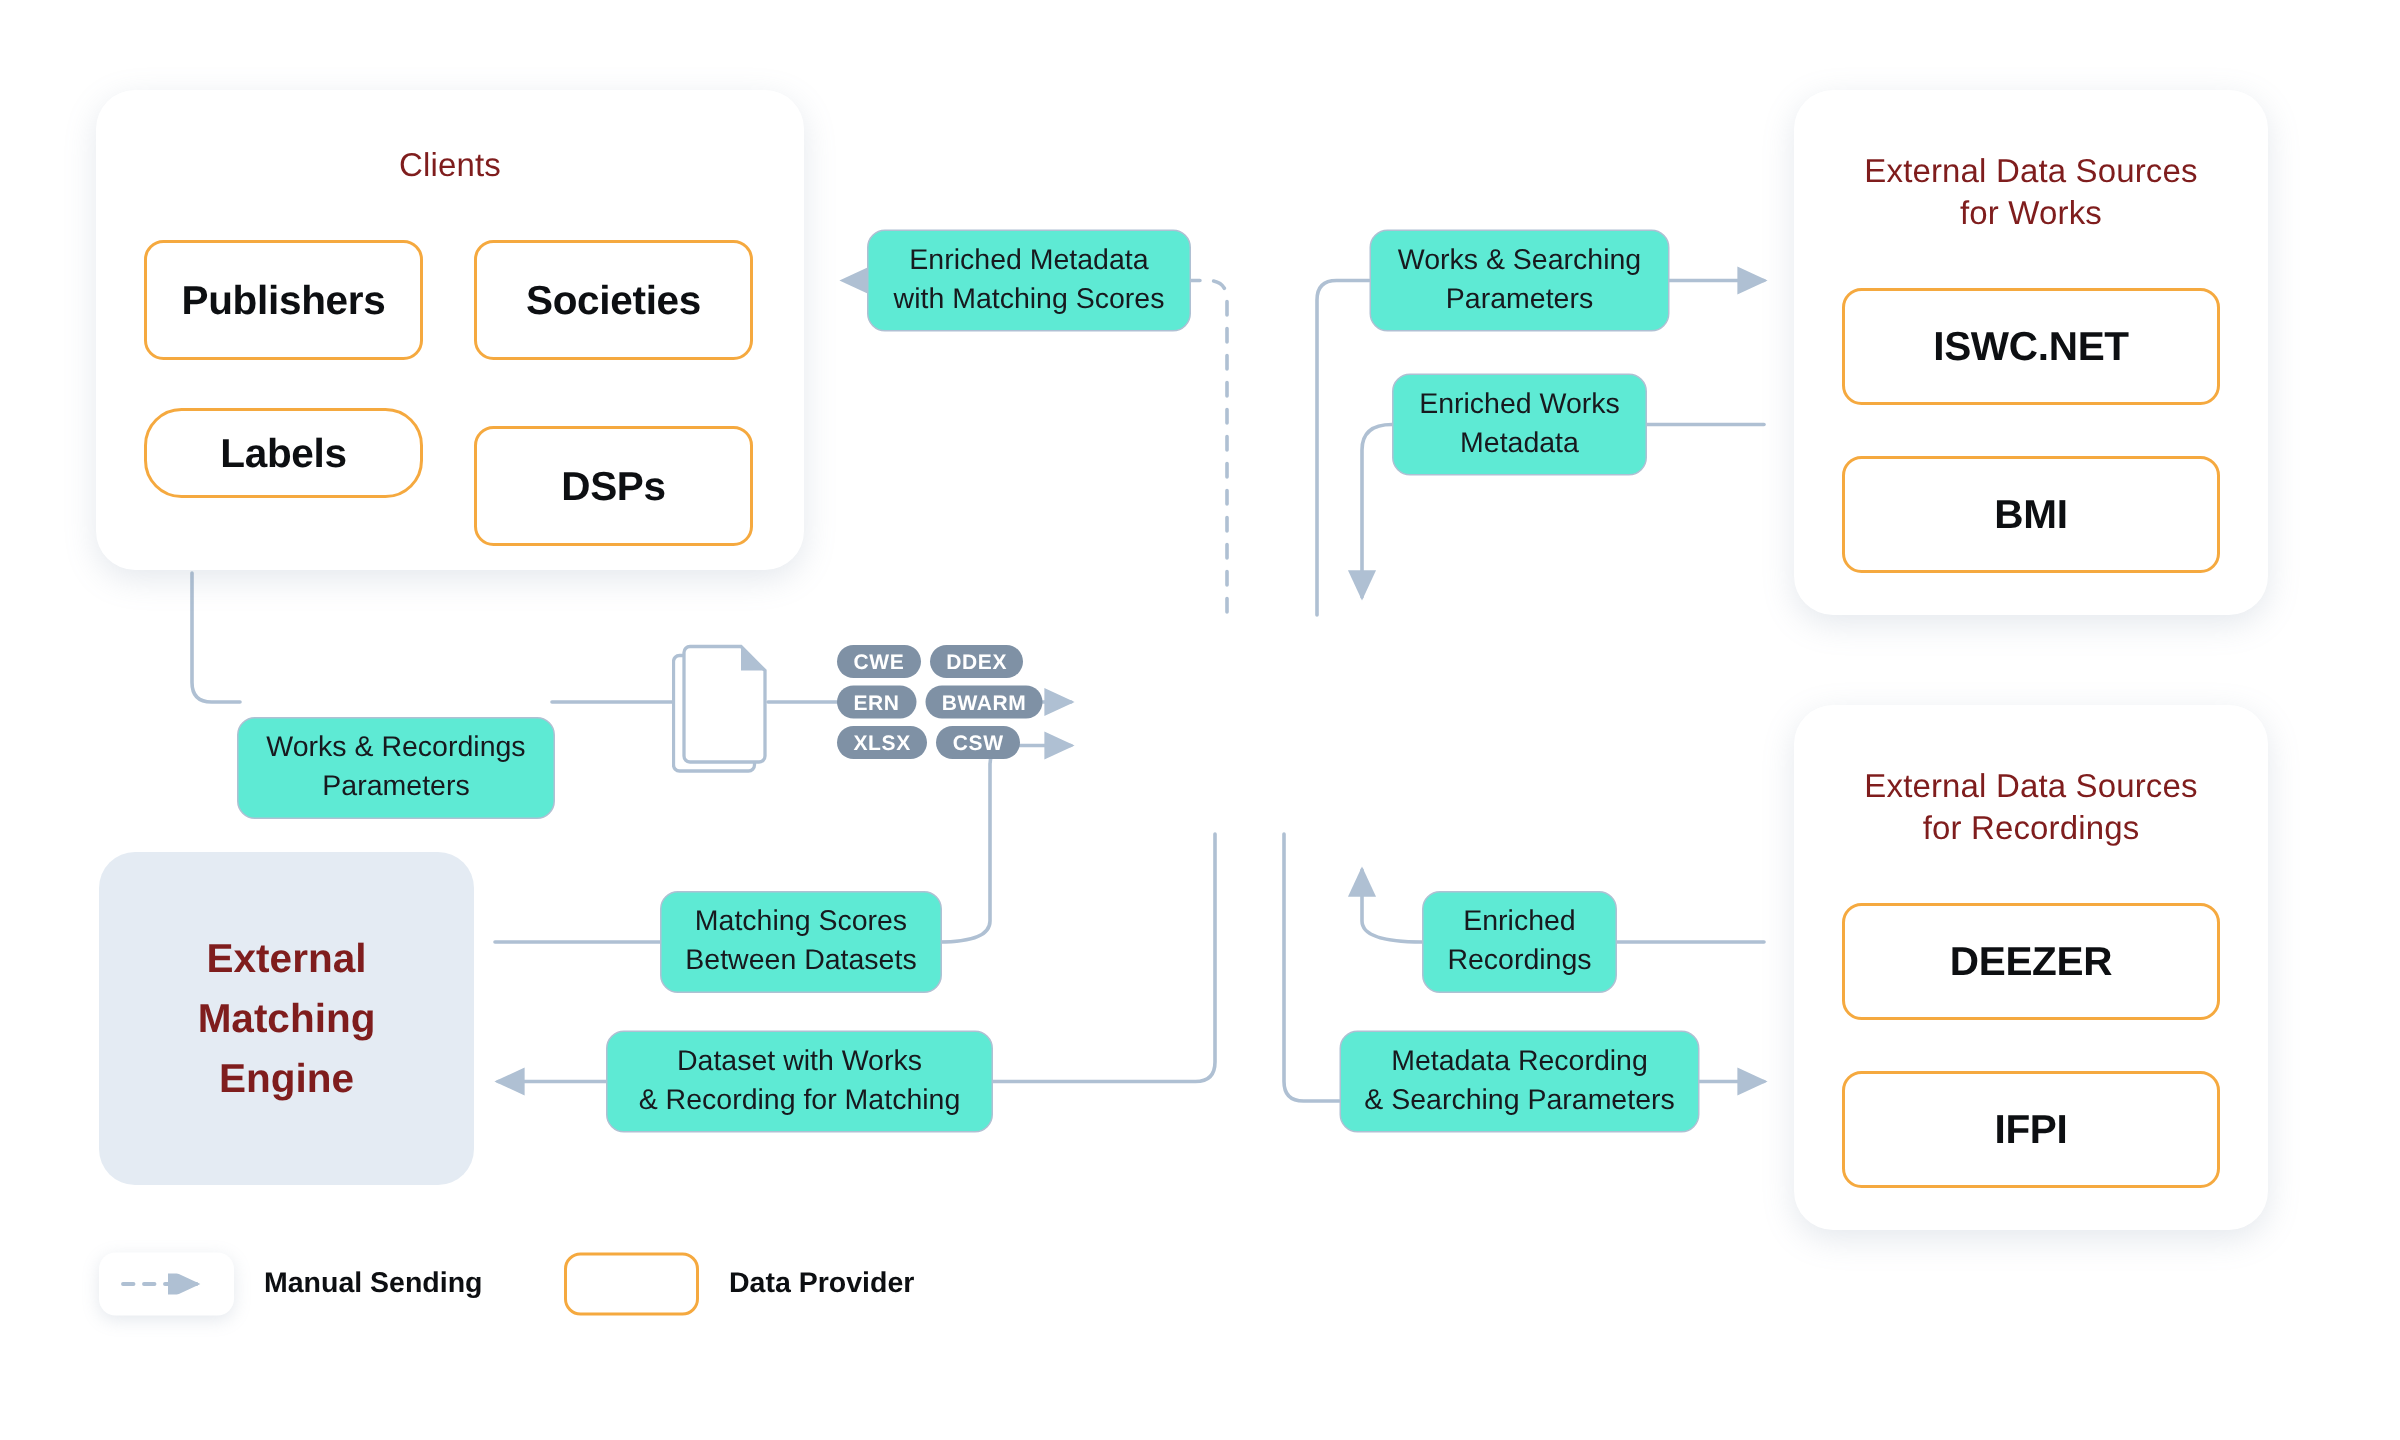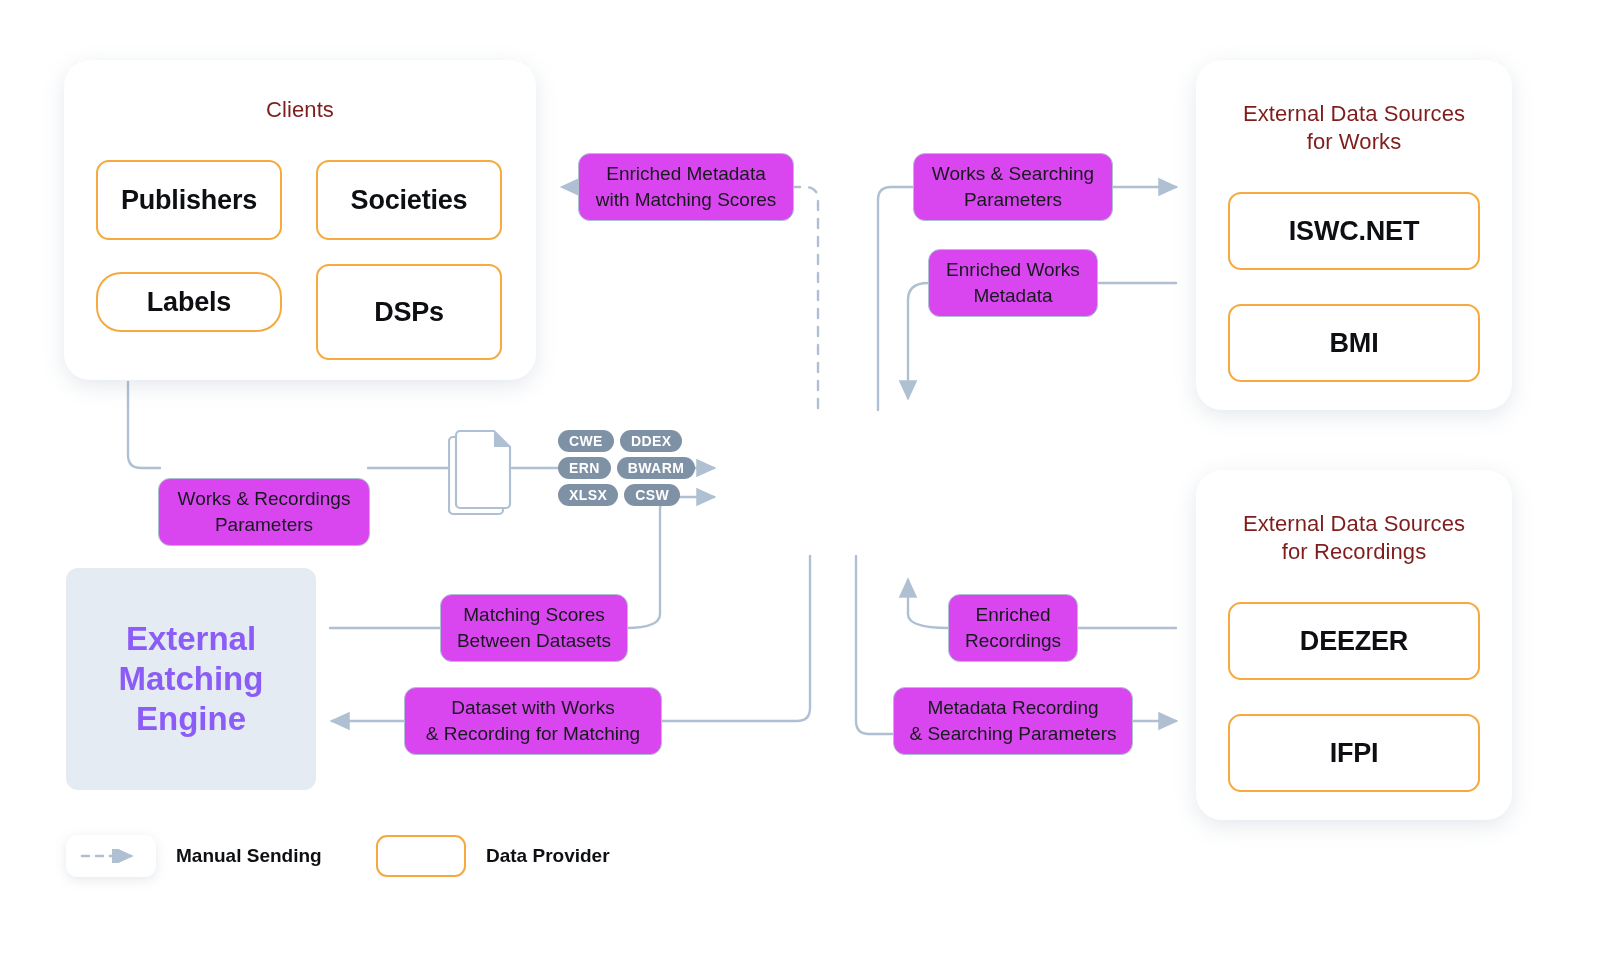--- a/index.html
+++ b/index.html
@@ -56,29 +56,29 @@
     font-weight: 700;
     letter-spacing: -0.2px;
     color: #0d0f12;
   }
 
   
   .engine {
     position: absolute;
     box-sizing: border-box;
     background: #E4EBF3;
-    border-radius: 12px;
+    border-radius: 24px;
     display: flex;
     align-items: center;
     justify-content: center;
     text-align: center;
-    font-size: 33px;
+    font-size: 27px;
     font-weight: 700;
     line-height: 40px;
-    color: #8b5cf6;
+    color: #7f1d1d;
     z-index: 3;
   }
 
   
   .system {
     position: absolute;
     box-sizing: border-box;
     background: #4FCDF7;
     border-radius: 12px;
     display: flex;
@@ -89,21 +89,21 @@
     font-weight: 700;
     letter-spacing: 0.2px;
     box-shadow: 0 0 38px 14px rgba(79,205,247,0.16);
     z-index: 4;
   }
 
   
   .flow-label {
     position: absolute;
     box-sizing: border-box;
-    background: #d946ef;
+    background: #5eead4;
     border: 1.6px solid #AFC0D3;
     border-radius: 12px;
     display: flex;
     align-items: center;
     justify-content: center;
     text-align: center;
     font-size: 19px;
     line-height: 26px;
     font-weight: 400;
     color: #17191e;
@@ -221,21 +221,21 @@
 
     <div class="provider" style="left:32px; top:100px; width:186px; height:80px;">
       <span>Publishers</span>
     </div>
     <div class="provider" style="left:252px; top:100px; width:186px; height:80px;">
       <span>Societies</span>
     </div>
     <div class="provider" style="left:32px; top:212px; width:186px; height:60px;border-radius:25px;">
       <span>Labels</span>
     </div>
-    <div class="provider" style="left:252px; top:204px; width:186px; height:96px;">
+    <div class="provider" style="left:252px; top:224px; width:186px; height:80px;">
       <span>DSPs</span>
     </div>
   </div>
 
   <div class="node group-card" style="left:1196px; top:60px; width:316px; height:350px;">
     <div class="group-title" style="top:40px;">External Data Sources</div>
     <div class="group-title" style="top:68px;">for Works</div>
 
     <div class="provider" style="left:32px; top:132px; width:252px; height:78px;">
       <span>ISWC.NET</span>

